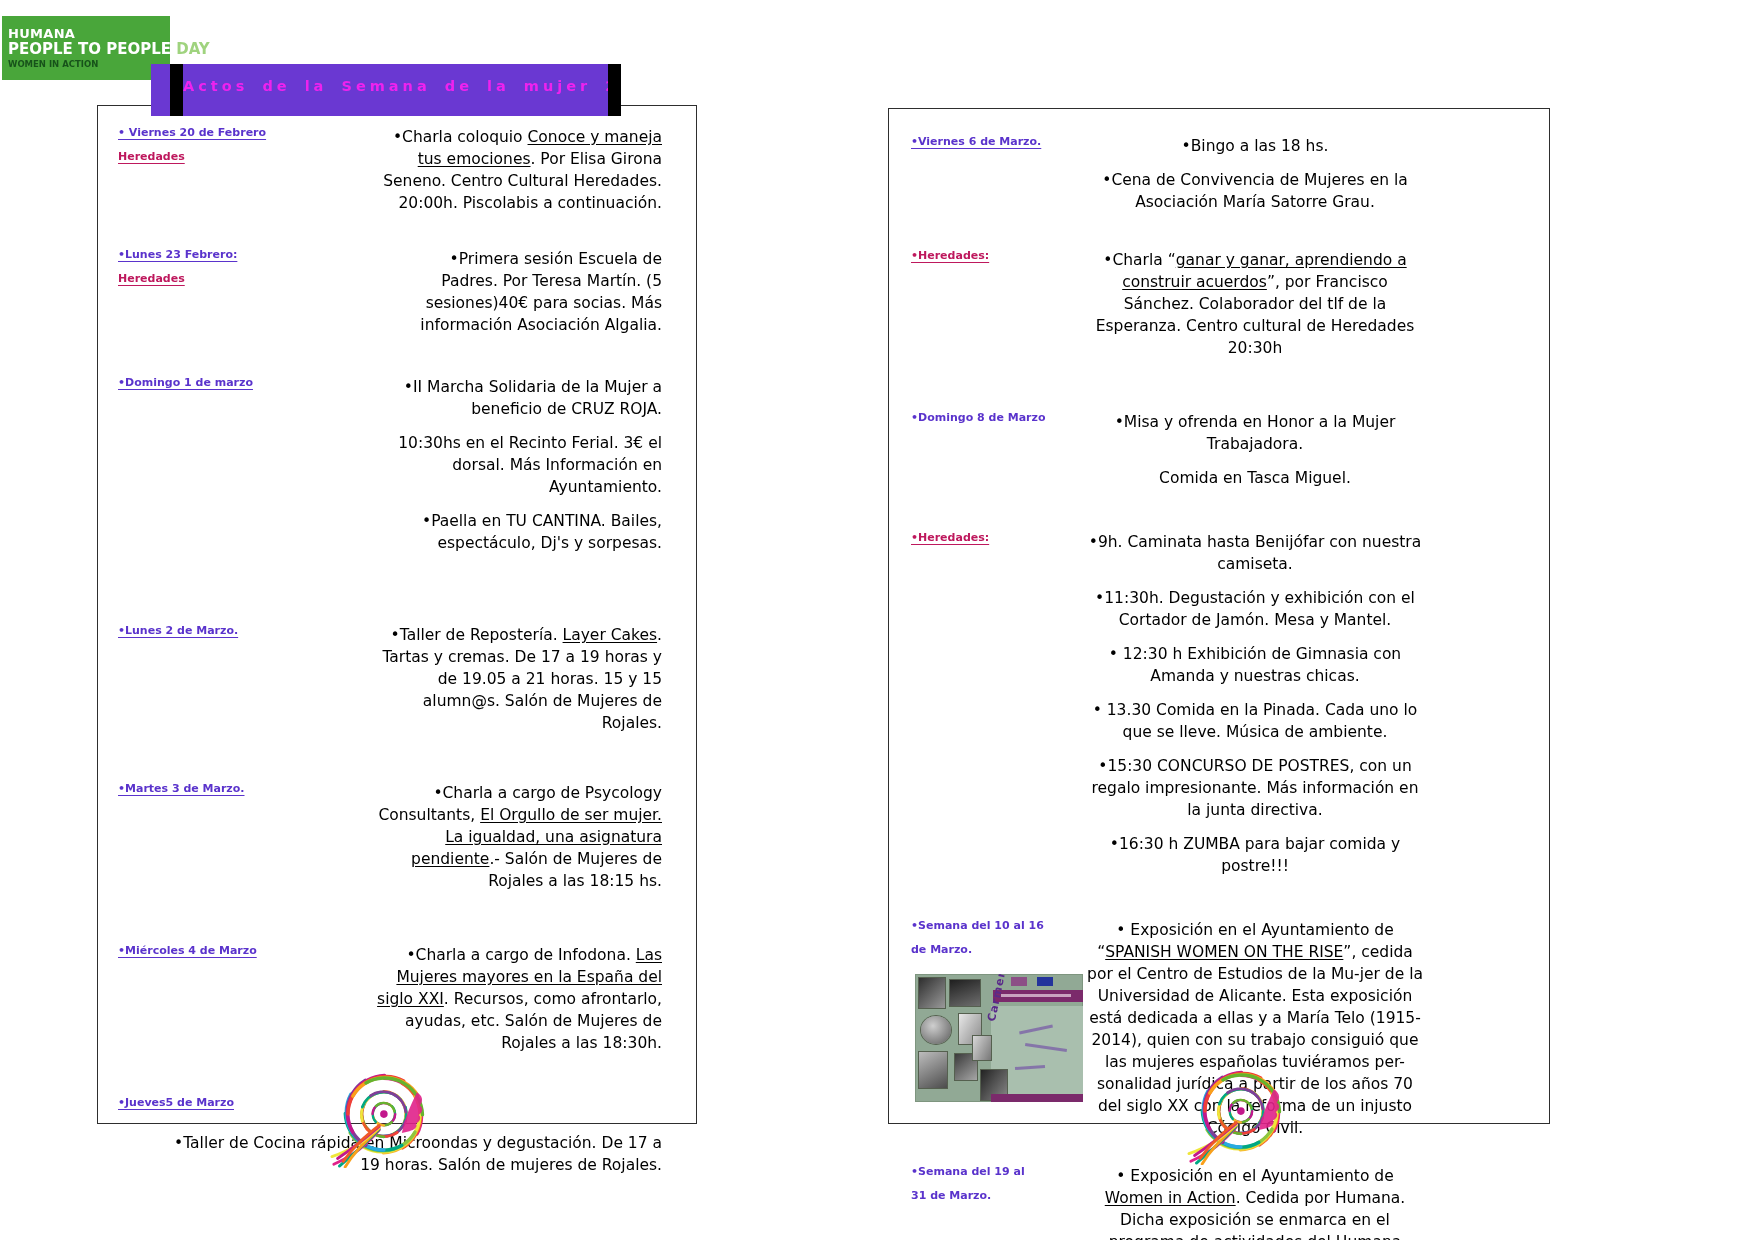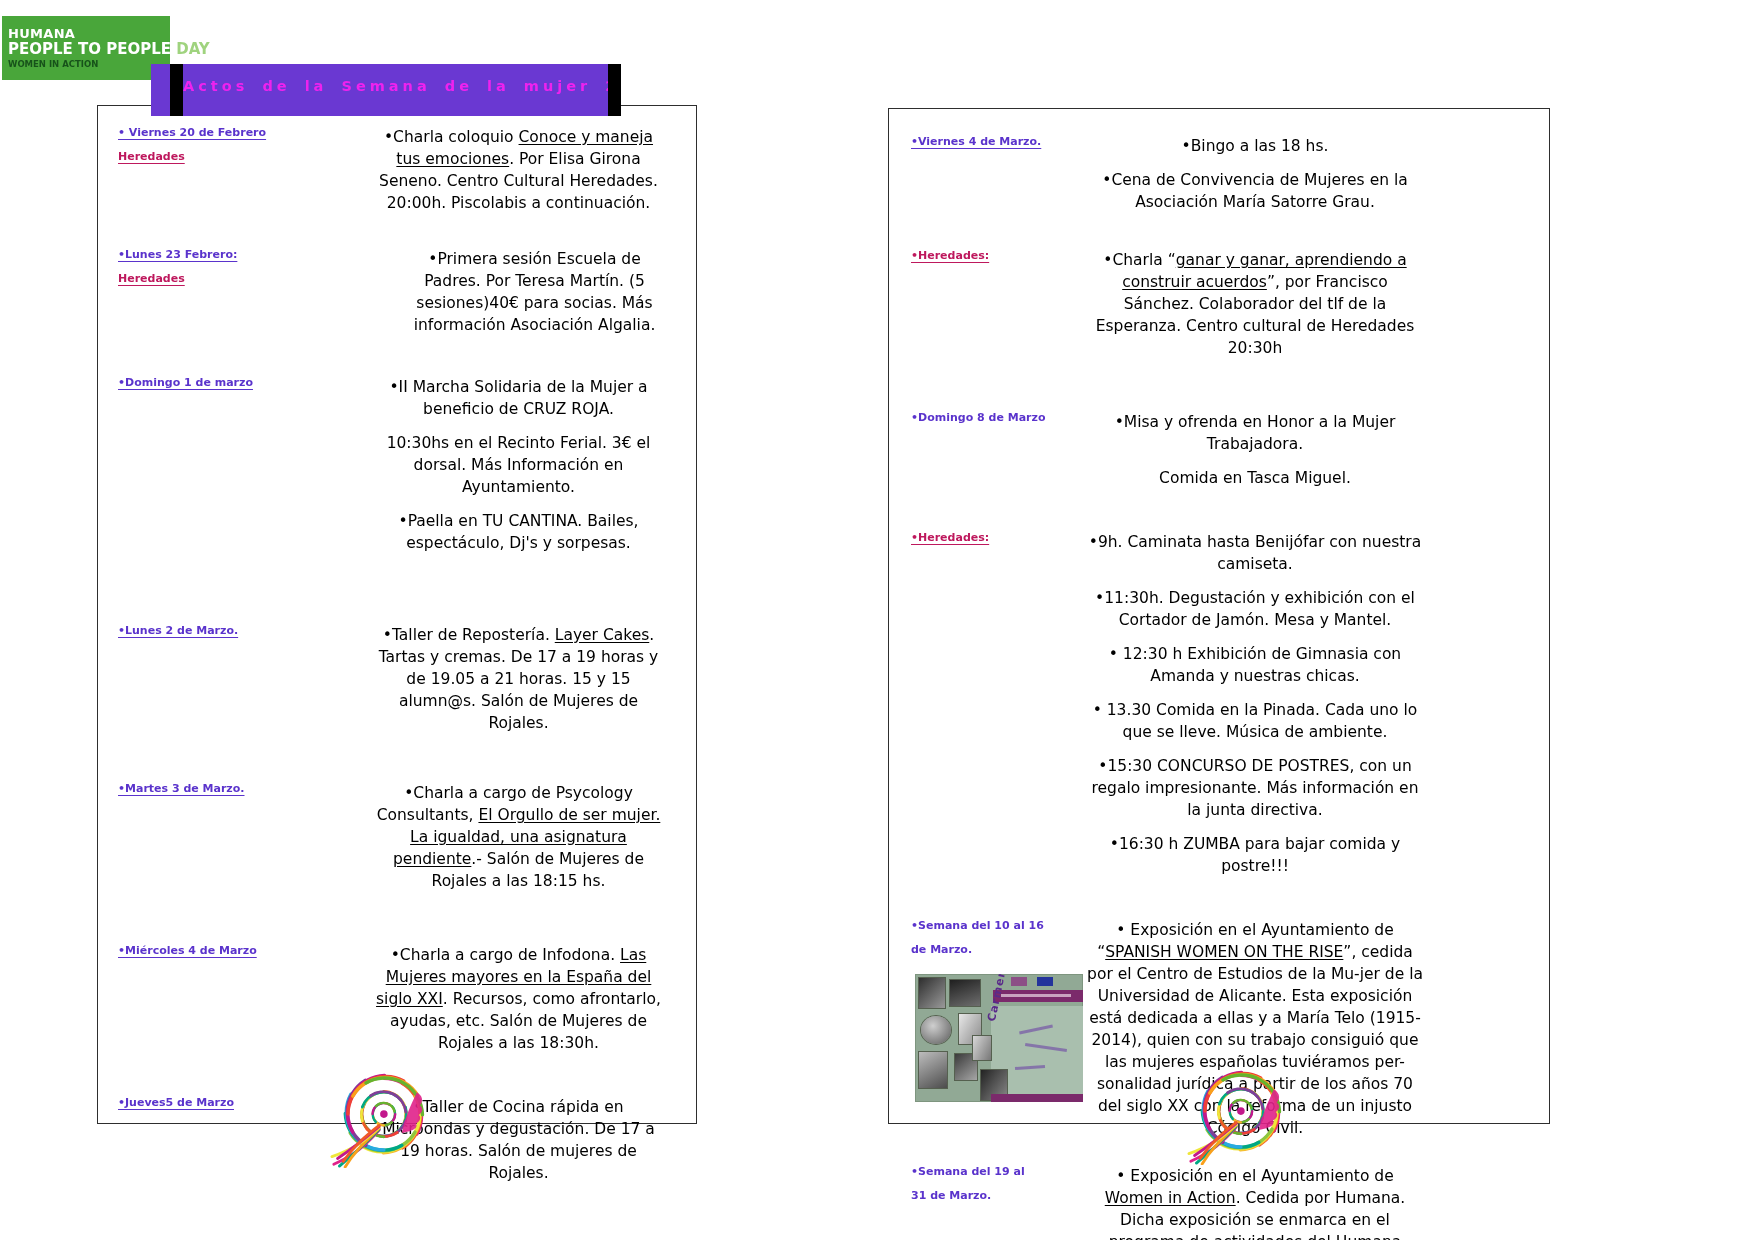--- a/index.html
+++ b/index.html
@@ -30,32 +30,32 @@
   .event-desc{flex:1;padding-right:24px;}
   .page-right .event-date{width:178px;padding-left:14px;}
   .page-right .event-desc{padding-right:116px;}
 
   .date-line{font-weight:bold;font-size:11px;line-height:1.35;margin-bottom:9px;}
   .dl-purple{color:var(--date-purple);}
   .dl-black{color:#be185d;}
   .dl-underline{text-decoration:underline;text-underline-offset:3px;}
 
   .desc-par{margin:0 0 12px 0;font-size:15.5px;line-height:1.42;}
-  #left-events .desc-par{text-align:center;margin-left:45px;}
+  #left-events .desc-par{text-align:right;margin-left:45px;}
   #right-events .desc-par{text-align:center;}
   .useg{text-decoration:underline;text-underline-offset:2px;}
 
   
   #left-events .event-row:nth-child(1){margin-top:20px;}
   #left-events .event-row:nth-child(2){margin-top:22px;gap:44px;}
   #left-events .event-row:nth-child(3){margin-top:28px;}
   #left-events .event-row:nth-child(4){margin-top:58px;}
   #left-events .event-row:nth-child(5){margin-top:36px;}
   #left-events .event-row:nth-child(6){margin-top:40px;}
-  #left-events .event-row:nth-child(7){margin-top:30px;}
+  #left-events .event-row:nth-child(7){margin-top:30px;flex-direction:column;}
   #right-events .event-row:nth-child(1){margin-top:26px;}
   #right-events .event-row:nth-child(2){margin-top:24px;}
   #right-events .event-row:nth-child(3){margin-top:40px;}
   #right-events .event-row:nth-child(4){margin-top:30px;}
   #right-events .event-row:nth-child(5){margin-top:30px;}
   #right-events .event-row:nth-child(6){margin-top:14px;}
 
   .proto-hidden{display:none;}
 
   
@@ -231,21 +231,21 @@
         <path d="M92,30 c6,4 7,9 3,14 c4,3 3,7 -1,10 c3,3 1,7 -3,9 c2,4 -2,7 -7,8 l-8,2 c3,-15 9,-29 16,-43 z" fill="#e0218a" opacity="0.9"></path>
         <circle cx="57" cy="53" r="4" fill="#c2188c"></circle>
       </svg>
   </div>
 </div>
 
 <div class="page page-right">
   <div class="events" id="right-events">
       <div class="event-row">
     <div class="event-date">
-          <div class="date-line dl-purple dl-underline">•Viernes 4 de Marzo.</div>
+          <div class="date-line dl-purple dl-underline">•Viernes 6 de Marzo.</div>
         </div>
     <div class="event-desc">
           <p class="desc-par"><span>•Bingo a las 18 hs.</span></p>
           <p class="desc-par"><span>•Cena de Convivencia de Mujeres en la Asociación María Satorre Grau.</span></p>
         </div>
   </div>
       <div class="event-row">
     <div class="event-date">
           <div class="date-line dl-black dl-underline">•Heredades:</div>
         </div>

